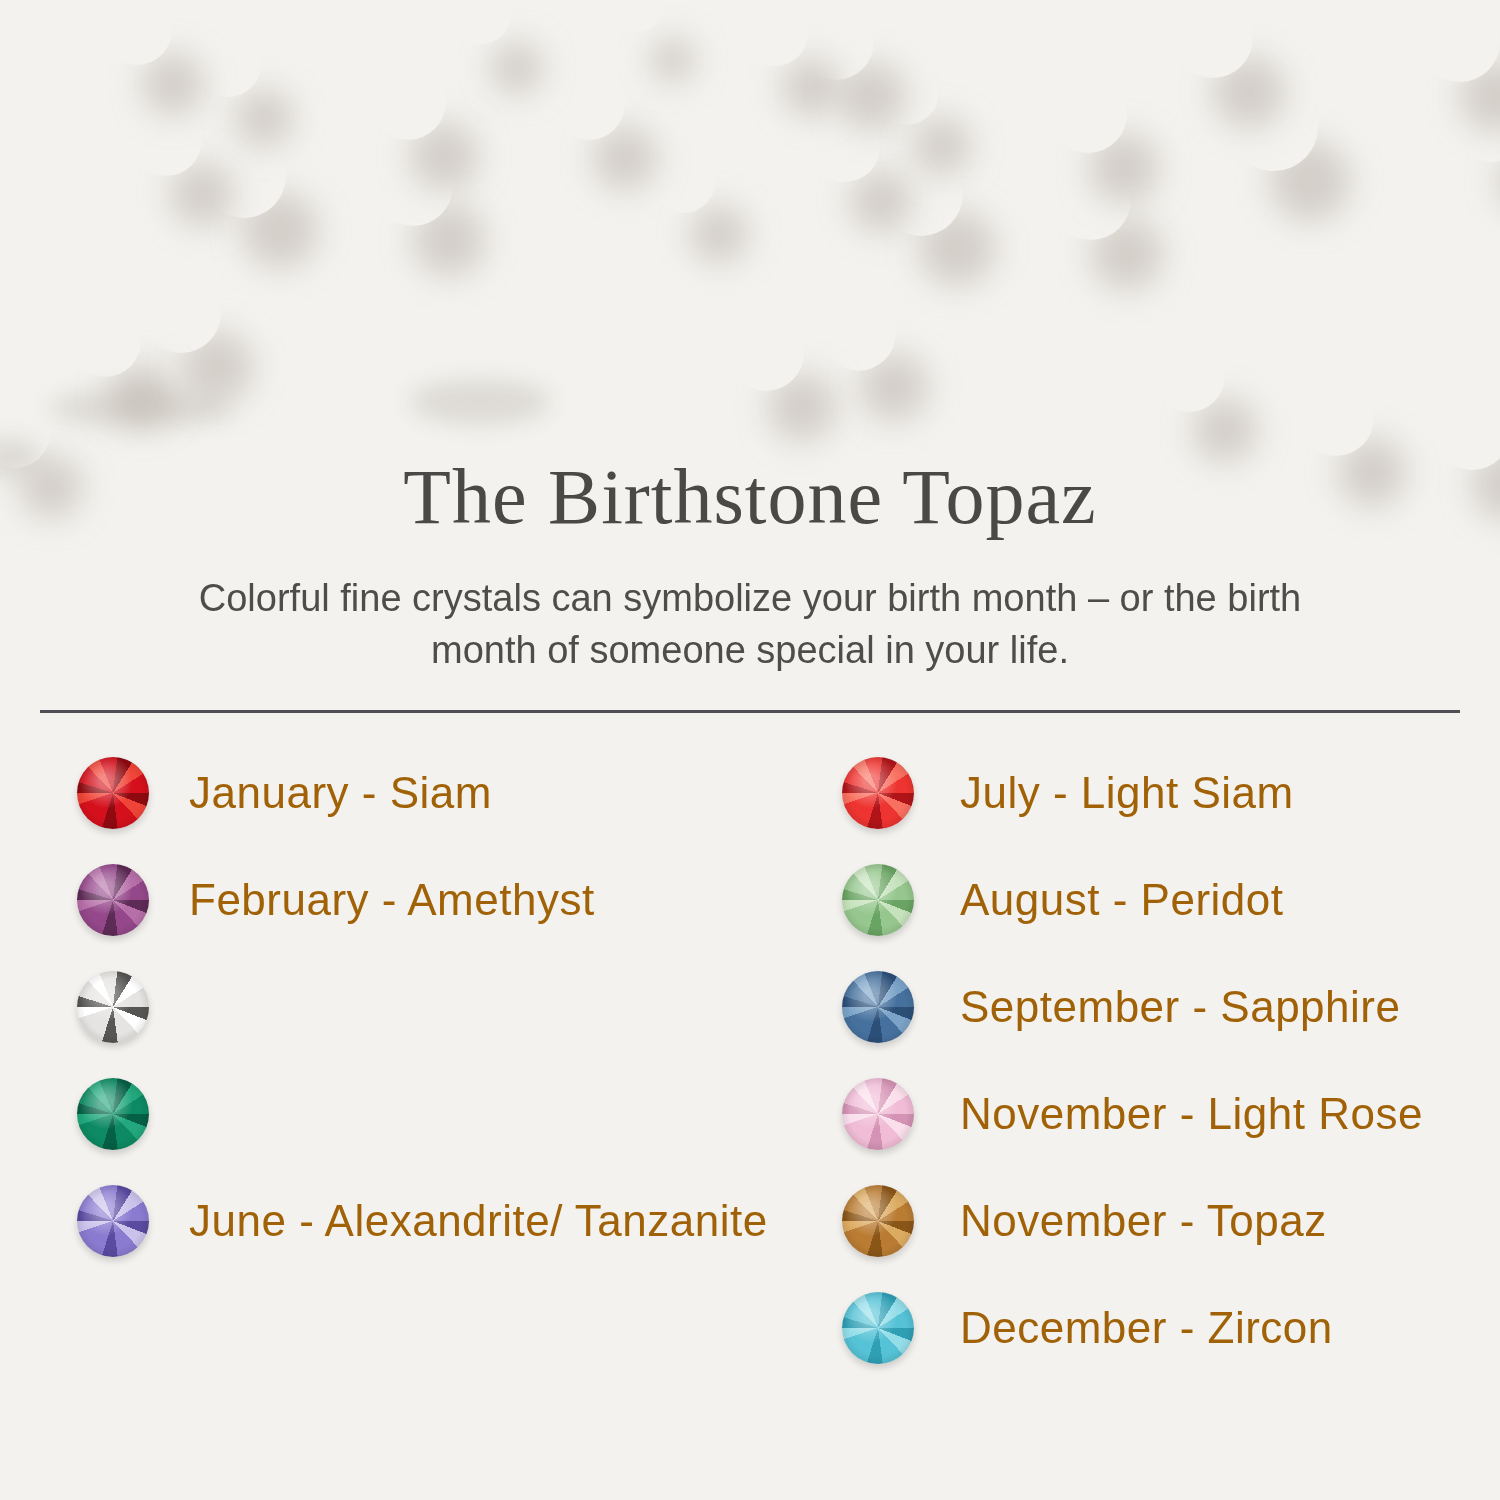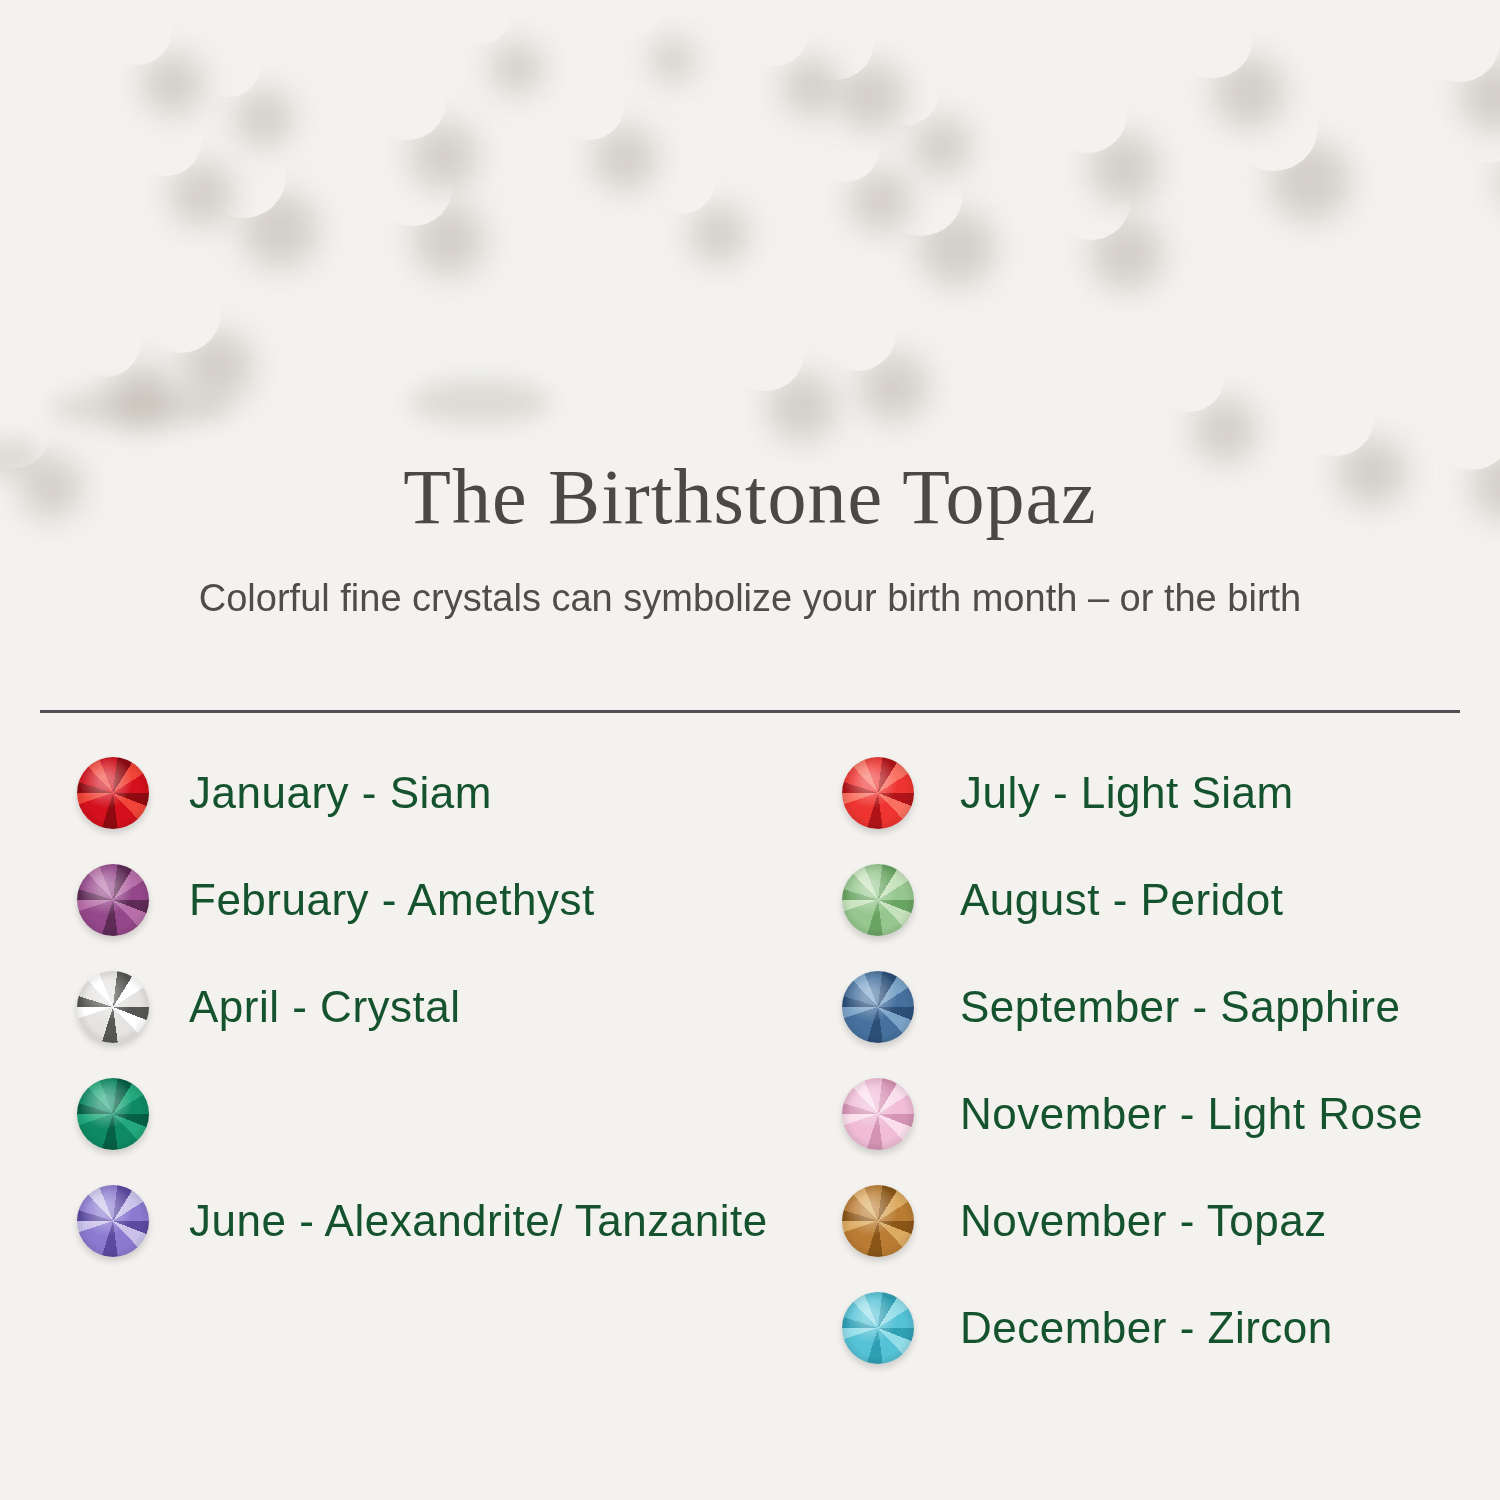--- a/index.html
+++ b/index.html
@@ -64,21 +64,21 @@
       conic-gradient(from 230deg,
         var(--c2) 0 6%, var(--c1) 6% 11%, var(--c3) 11% 16%, var(--c2) 16% 24%,
         var(--c1) 24% 30%, var(--c2) 30% 38%, var(--c3) 38% 45%, var(--c1) 45% 52%,
         var(--c2) 52% 61%, var(--c3) 61% 67%, var(--c1) 67% 74%, var(--c2) 74% 84%,
         var(--c3) 84% 91%, var(--c2) 91% 100%);
     box-shadow:0 4px 7px rgba(0,0,0,0.16);
   }
   .col-left .label{margin-left:40px;}
   .col-right .label{margin-left:46px;}
   .label{
-    font-size:44px;color:#14532d;letter-spacing:0.5px;white-space:nowrap;
+    font-size:44px;color:#a16207;letter-spacing:0.5px;white-space:nowrap;
   }
 </style>
 </head>
 <body>
 
 <div class="hero" id="hero">
     <div class="shadow-blob" style="left: 50px; top: 389px; width: 180px; height: 38px;"></div>
     <div class="shadow-blob" style="left: 410px; top: 380px; width: 140px; height: 44px;"></div>
     <div class="shadow-blob" style="left: -22px; top: 439px; width: 64px; height: 38px;"></div>
     <div class="cgem" style="left: 102px; top: -5px; height: 70px; width: 70px; --a: 0deg;"></div>
@@ -107,39 +107,38 @@
     <div class="cgem" style="left: -20px; top: 398px; height: 70px; width: 70px; --a: 139deg;"></div>
     <div class="cgem" style="left: 728px; top: 315px; height: 76px; width: 76px; --a: 192deg;"></div>
     <div class="cgem" style="left: 820px; top: 295px; height: 76px; width: 76px; --a: 245deg;"></div>
     <div class="cgem" style="left: 1153px; top: 340px; height: 72px; width: 72px; --a: 298deg;"></div>
     <div class="cgem" style="left: 1298px; top: 380px; height: 76px; width: 76px; --a: 351deg;"></div>
     <div class="cgem" style="left: 1432px; top: 390px; height: 80px; width: 80px; --a: 44deg;"></div>
   </div>
 
 <h1 class="title">The Birthstone Topaz</h1>
 
-<p class="subtitle"><span>Colorful fine crystals can symbolize your birth month – or the birth</span><br></p>
+<p class="subtitle"><span>Colorful fine crystals can symbolize your birth month – or the birth</span><br><span>month of someone special in your life.</span></p>
 
 <hr class="divider">
 
 <div class="col col-left" id="col-left">
   <div class="row">
     <span class="gem" style="--c1: #f04438; --c2: #d4101c; --c3: #8f0a10;"></span>
     <span class="label">January - Siam</span>
   </div>
 
   <div class="row">
     <span class="gem" style="--c1: #b66fa8; --c2: #94478a; --c3: #5e2a56;"></span>
     <span class="label">February - Amethyst</span>
   </div>
 
 
   <div class="row">
     <span class="gem" style="--c1: #ffffff; --c2: #e6e4e2; --c3: #565654;"></span>
-    <span class="label">April - Crystal</span>
   </div>
 
   <div class="row">
     <span class="gem" style="--c1: #22a87c; --c2: #0d8a63; --c3: #056045;"></span>
   </div>
 
   <div class="row">
     <span class="gem" style="--c1: #cac2ea; --c2: #8a7ad0; --c3: #5a4aa0;"></span>
     <span class="label">June - Alexandrite/ Tanzanite</span>
   </div>

